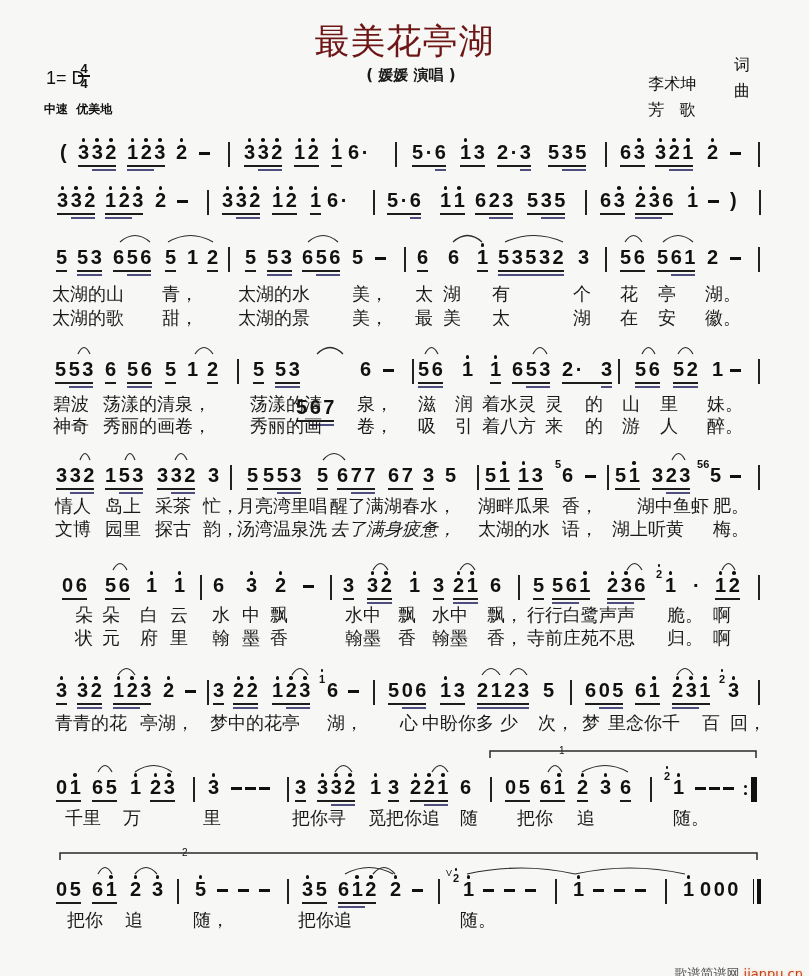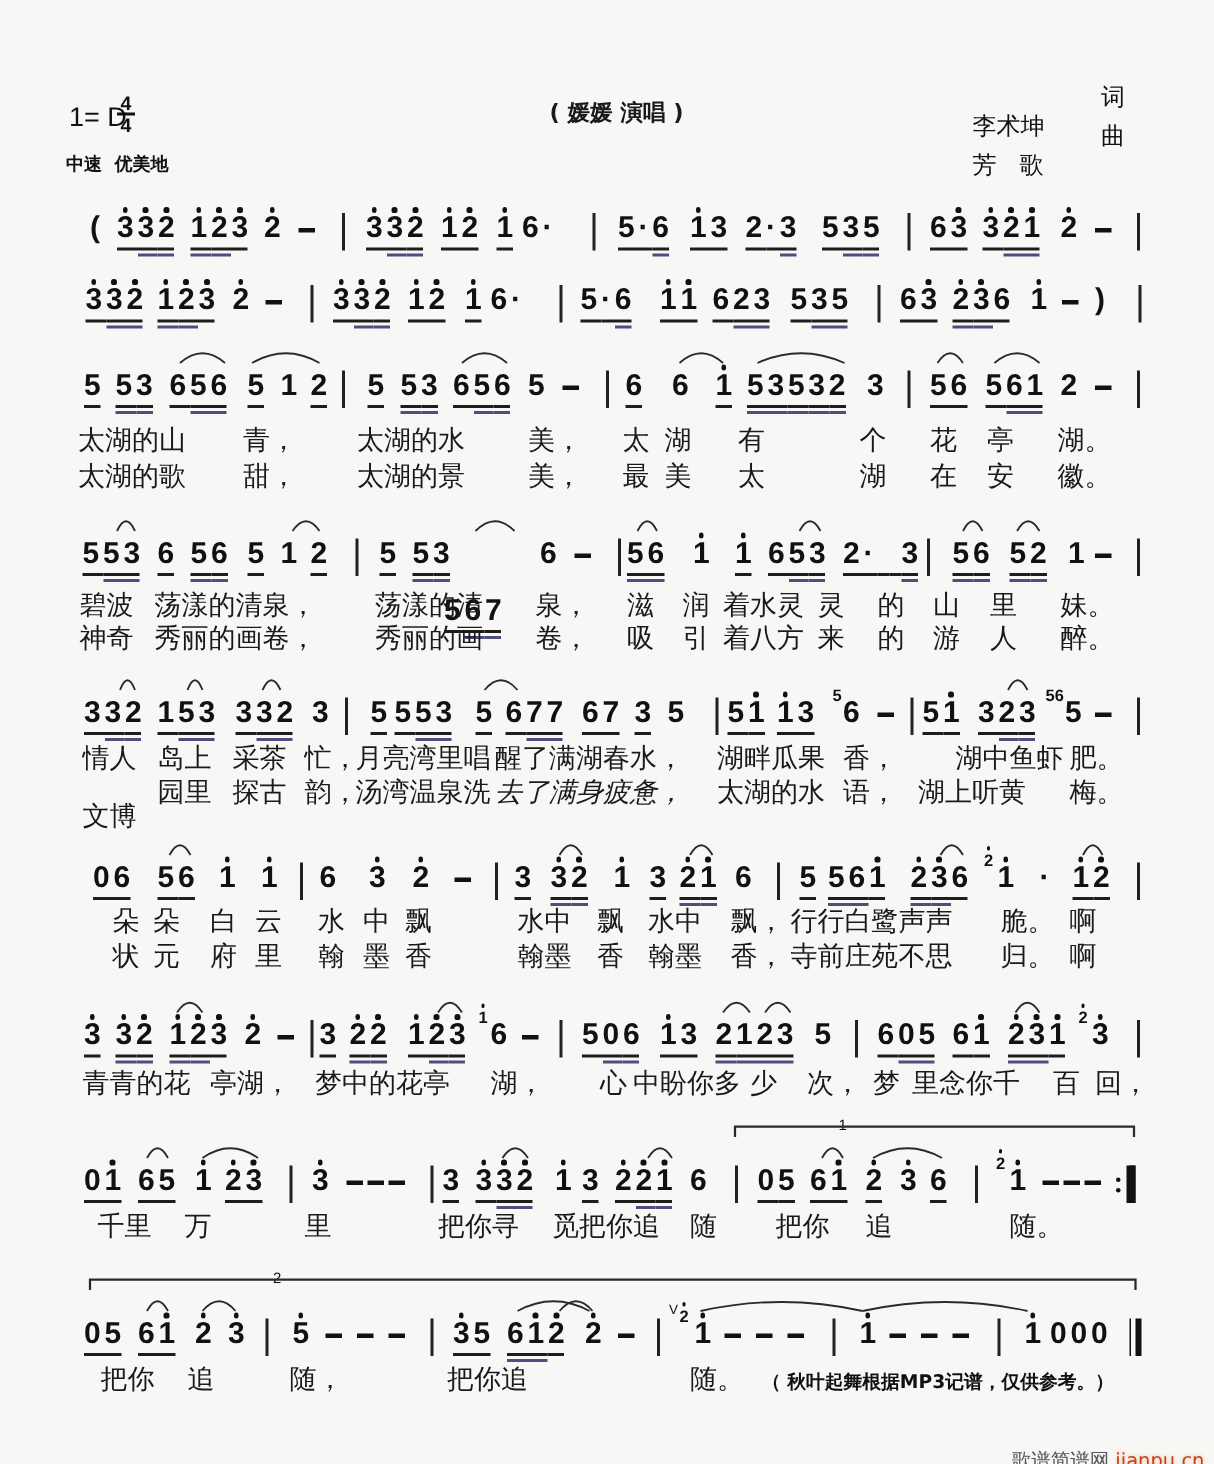--- a/index.html
+++ b/index.html
@@ -39,20 +39,21 @@
   .volta-label{position:absolute;font-family:"Liberation Sans",sans-serif;font-size:10px;background:#f7f7f5;padding:0 1px;line-height:10px;}
   #overlay{position:absolute;left:0;top:0;width:809px;height:976px;pointer-events:none;}
   .watermark{position:absolute;left:658px;top:950px;font-size:13px;white-space:pre;font-family:"DejaVu Sans",sans-serif;}
   .watermark .cn{color:#555;}
   .watermark .en{color:#c8401a;margin-left:4px;text-shadow:0 0 3px #f0c0a0;}
 </style>
 </head>
 <body>
 
 <div id="page">
+  <div class="title">最美花亭湖</div>
   <div class="subtitle">( 媛媛 演唱 )</div>
 
   <div class="key">1= D</div>
   <div class="frac">
     <span>4</span>
     <i class="line"></i>
     <span>4</span>
   </div>
   <div class="tempo">中速  优美地</div>
 
@@ -264,21 +265,21 @@
       <span class="lyric" style="left: 55px; top: 496px;">情人</span>
       <span class="lyric" style="left: 105px; top: 496px;">岛上</span>
       <span class="lyric" style="left: 155px; top: 496px;">采茶</span>
       <span class="lyric" style="left: 203px; top: 496px;">忙，</span>
       <span class="lyric" style="left: 237px; top: 496px;">月亮湾里唱</span>
       <span class="lyric" style="left: 330px; top: 496px;">醒了满湖春水，</span>
       <span class="lyric" style="left: 478px; top: 496px;">湖畔瓜果</span>
       <span class="lyric" style="left: 562px; top: 496px;">香，</span>
       <span class="lyric" style="left: 612px; top: 496px; margin-left: 25px;">湖中鱼虾</span>
       <span class="lyric" style="left: 713px; top: 496px;">肥。</span>
-      <span class="lyric" style="left: 55px; top: 519px; margin-top: 16px;">文博</span>
+      <span class="lyric" style="left: 55px; top: 519px;">文博</span>
       <span class="lyric" style="left: 105px; top: 519px;">园里</span>
       <span class="lyric" style="left: 155px; top: 519px;">探古</span>
       <span class="lyric" style="left: 203px; top: 519px;">韵，</span>
       <span class="lyric" style="left: 237px; top: 519px;">汤湾温泉洗</span>
       <span class="lyric" style="left: 330px; top: 519px; font-style: italic;">去了满身疲惫，</span>
       <span class="lyric" style="left: 478px; top: 519px;">太湖的水</span>
       <span class="lyric" style="left: 562px; top: 519px;">语，</span>
       <span class="lyric" style="left: 612px; top: 519px;">湖上听黄</span>
       <span class="lyric" style="left: 713px; top: 519px;">梅。</span>
       <div class="staff-row" style="top: 574px;">
@@ -519,18 +520,17 @@
       <path d="M98 874 Q105 861 112 874" fill="none" stroke="#2a2a2a" stroke-width="1.2"></path>
       <path d="M135 874 Q146 861 157 874" fill="none" stroke="#2a2a2a" stroke-width="1.2"></path>
       <path d="M345 874 Q369 861 393 874" fill="none" stroke="#2a2a2a" stroke-width="1.2"></path>
       <path d="M373 874 Q384 861 395 874" fill="none" stroke="#2a2a2a" stroke-width="1.2"></path>
       <path d="M467 874 Q521 862 575 874" fill="none" stroke="#2a2a2a" stroke-width="1.2"></path>
       <path d="M575 874 Q630 862 685 874" fill="none" stroke="#2a2a2a" stroke-width="1.2"></path>
       <path d="M490 758 L490 751 L756 751 L756 758" fill="none" stroke="#2a2a2a" stroke-width="1.5"></path>
       <path d="M60 860 L60 853 L757 853 L757 860" fill="none" stroke="#2a2a2a" stroke-width="1.5"></path>
     </svg>
 
-  <div class="score-note">（ 秋叶起舞根据MP3记谱，仅供参考。）</div>
 
   <div class="watermark">
     <span class="cn">歌谱简谱网</span><span class="en">jianpu.cn</span>
   </div>
 </div>
 
 </body></html>

